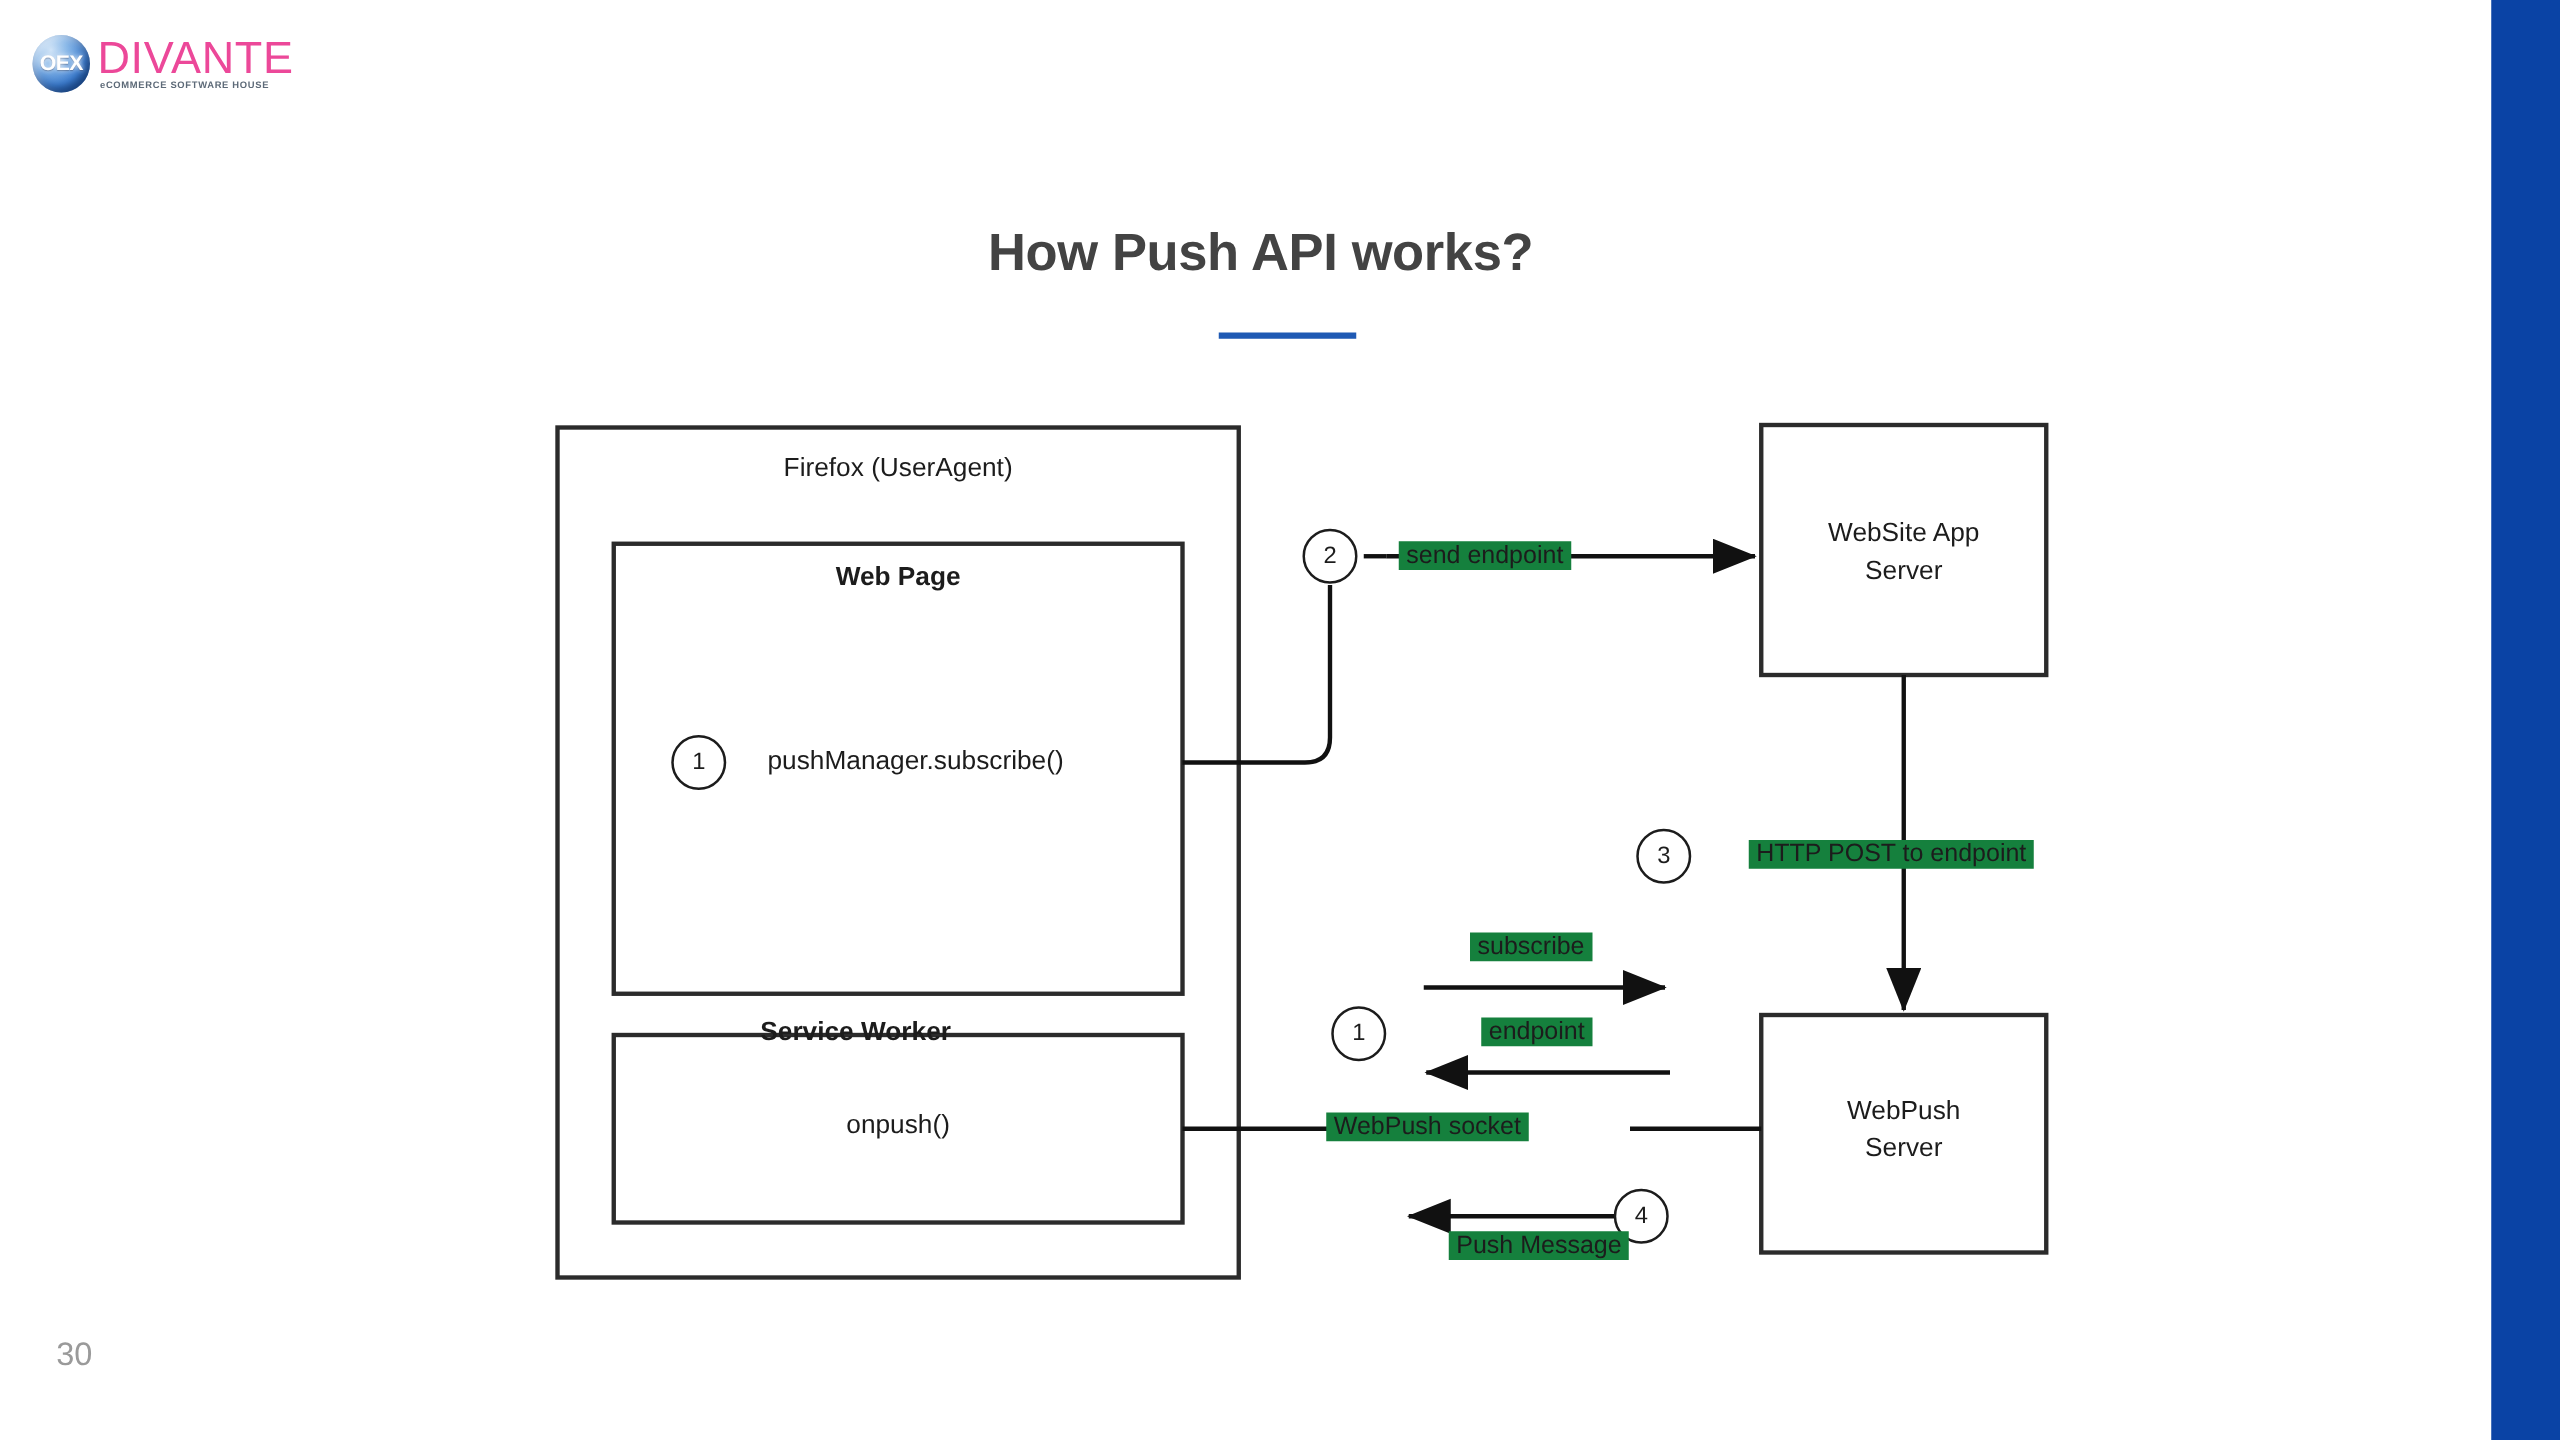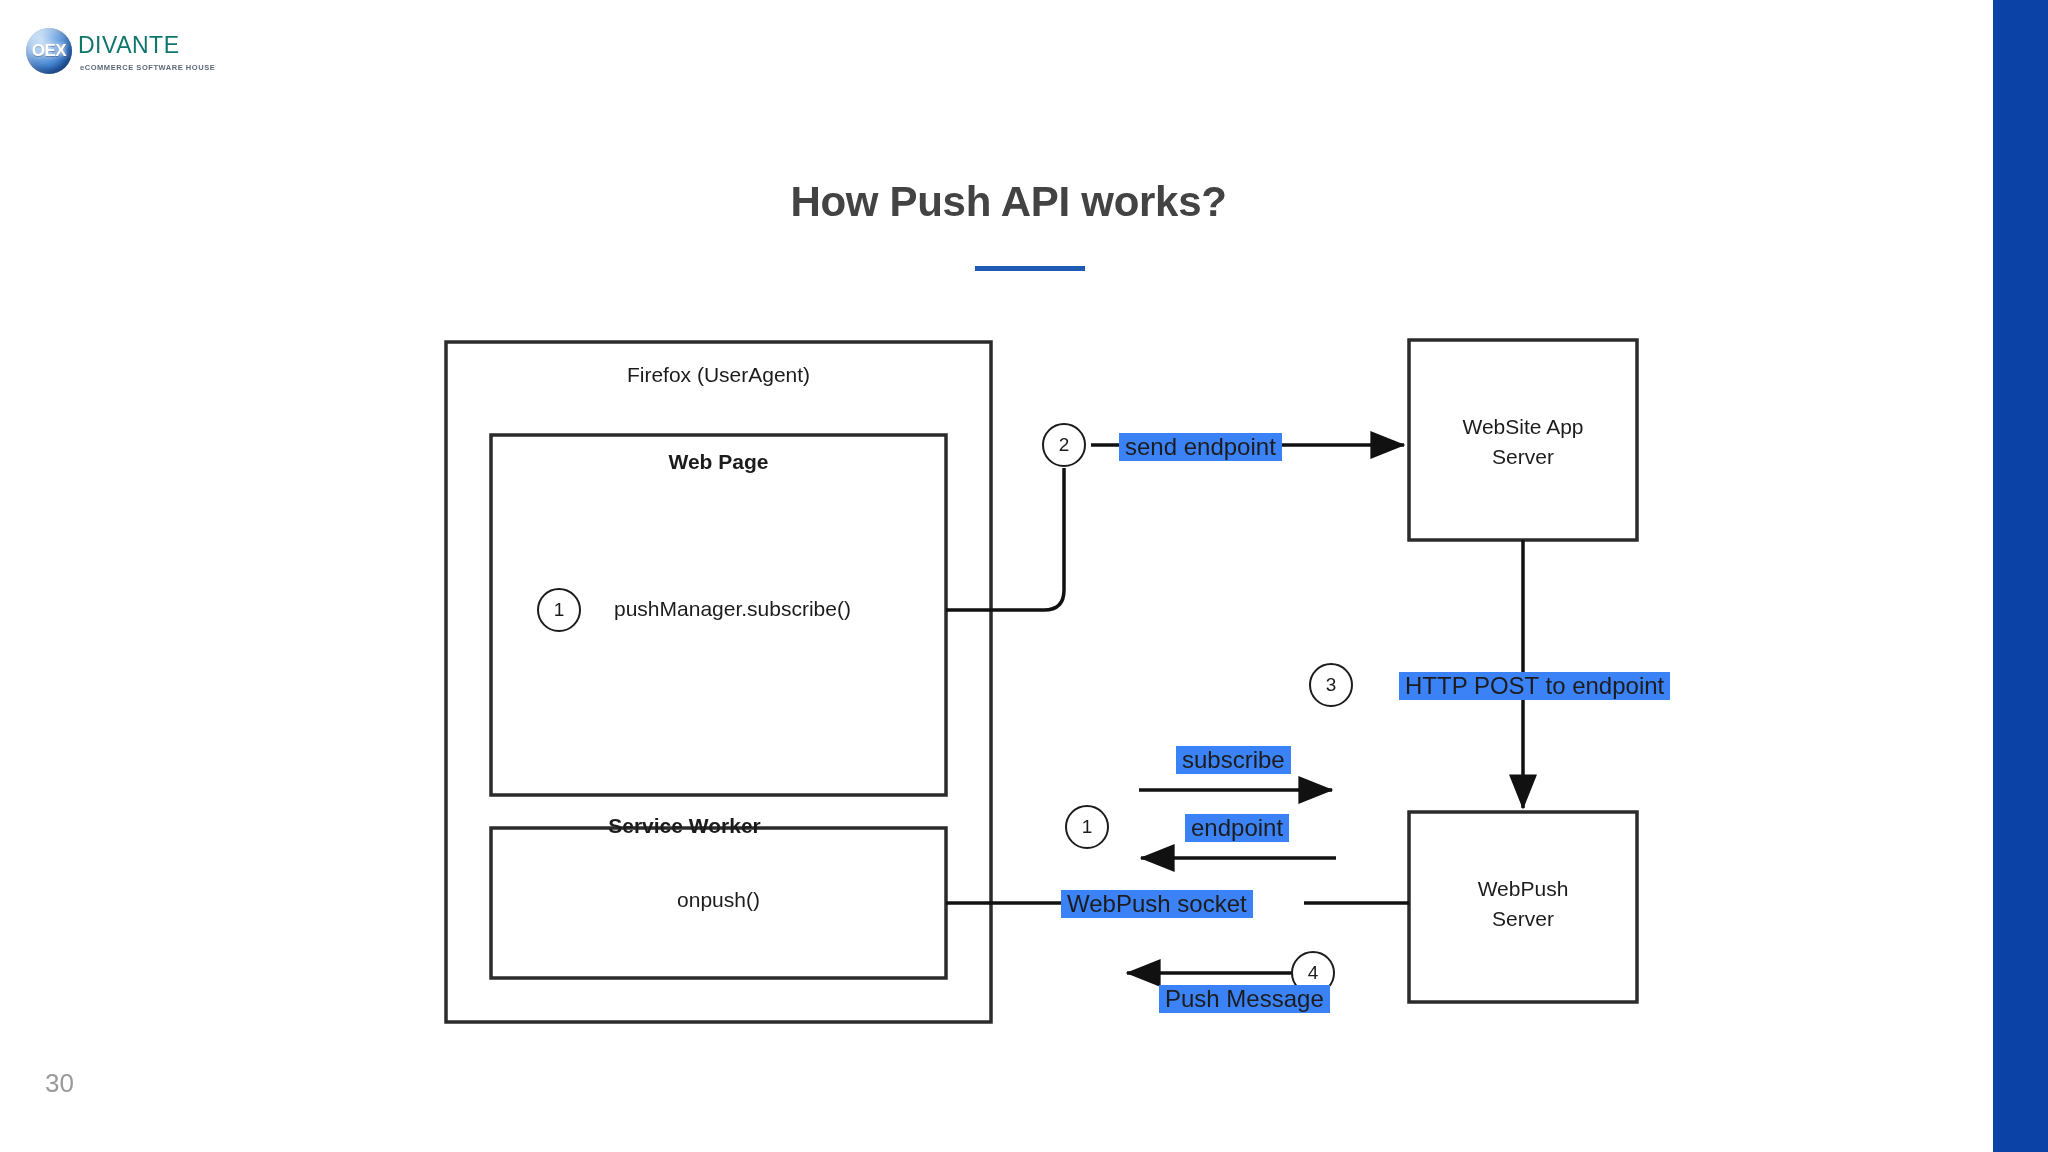--- a/index.html
+++ b/index.html
@@ -59,24 +59,24 @@
     font-weight: 700;
     font-size: 17px;
     letter-spacing: -0.5px;
     text-shadow: 0 0 4px rgba(255,255,255,.9), 0 1px 1px rgba(20,50,100,.7);
   }
   #logo-wordmark {
     position: absolute;
     left: 52px;
     top: 3px;
     font-family: "Liberation Sans", sans-serif;
-    font-size: 23px;
+    font-size: 36px;
     font-weight: 400;
     letter-spacing: .5px;
-    color: #0f766e;
+    color: #ec4899;
     line-height: 33px;
   }
   #logo-tagline {
     position: absolute;
     left: 54px;
     top: 37px;
     font-family: "Liberation Sans", sans-serif;
     font-size: 7.5px;
     font-weight: 700;
     letter-spacing: .55px;
@@ -152,24 +152,24 @@
     align-items: center;
     justify-content: center;
     font-family: "Liberation Sans", sans-serif;
     font-size: 19px;
     color: #1c1c1c;
     box-sizing: border-box;
   }
 
   .edge-label-wrap {
     position: absolute;
-    background: #3b82f6;
+    background: #15803d;
     padding: 0 6px;
     font-family: "Liberation Sans", sans-serif;
-    font-size: 24px;
+    font-size: 20px;
     color: #1c1c1c;
     white-space: nowrap;
   }
 </style>
 </head>
 <body>
 
 <div id="right-bar"></div>
 
 <div id="logo">

